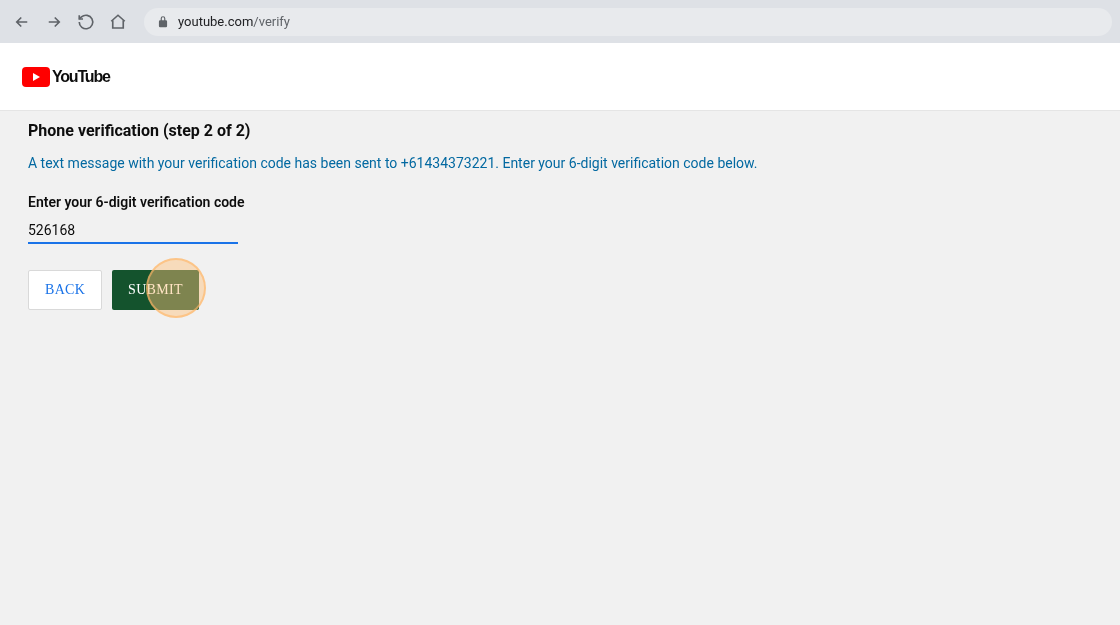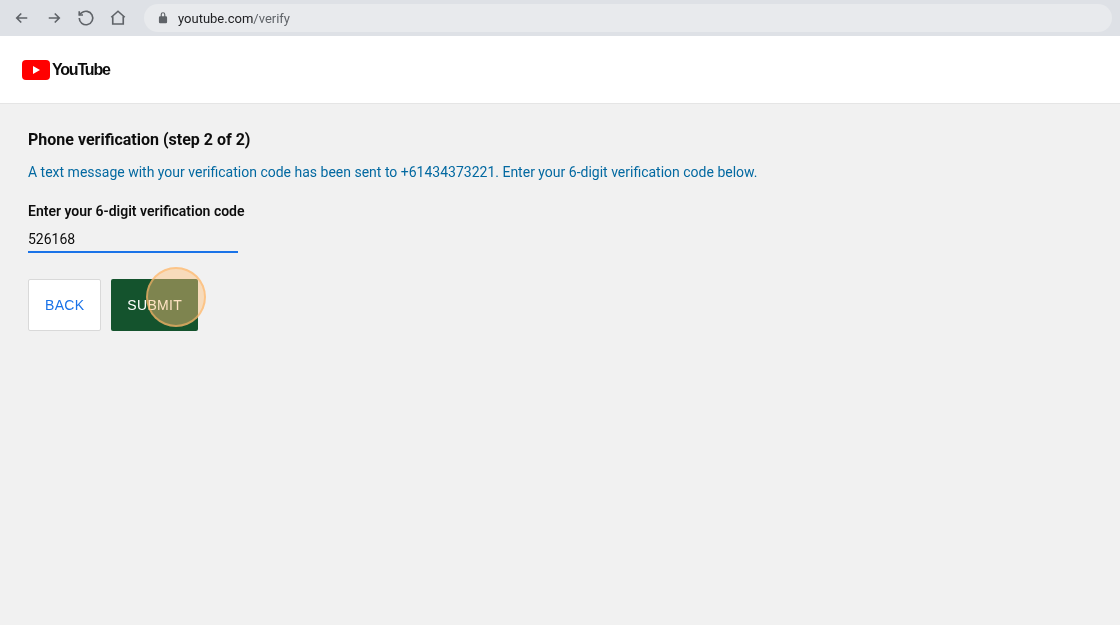--- a/index.html
+++ b/index.html
@@ -11,21 +11,21 @@
     body {
       font-family: Roboto, Arial, sans-serif;
       width: 1120px;
       height: 625px;
       background: #f1f1f1;
       overflow: hidden;
     }
     
     
     .browser-chrome {
-      height: 36px;
+      height: 43px;
       background: #dee1e6;
       display: flex;
       align-items: center;
       padding: 0 8px;
       gap: 4px;
     }
     
     .nav-icon {
       width: 28px;
       height: 28px;
@@ -105,21 +105,21 @@
     .yt-logo-text {
       font-size: 16px;
       font-weight: 700;
       color: #0d0d0d;
       letter-spacing: -1.2px;
       font-family: 'Arial Narrow', Arial, sans-serif;
     }
     
     
     .main-content {
-      padding: 26px 28px;
+      padding: 10px 28px;
       background: #f1f1f1;
     }
     
     .page-title {
       font-size: 16px;
       font-weight: 700;
       color: #0d0d0d;
       margin-bottom: 14px;
     }
     
@@ -151,29 +151,29 @@
     }
     
     .button-row {
       display: flex;
       gap: 10px;
       margin-top: 26px;
       position: relative;
     }
     
     .btn {
-      height: 52px;
+      height: 40px;
       padding: 0 16px;
       font-size: 14px;
       font-weight: 500;
       letter-spacing: 0.3px;
       border-radius: 2px;
       cursor: pointer;
       text-transform: uppercase;
-      font-family: Liberation Sans, sans-serif;
+      font-family: Liberation Serif, serif;
       display: flex;
       align-items: center;
       justify-content: center;
     }
     
     .btn-back {
       background: #fff;
       border: 1px solid #d9d9d9;
       color: #1a73e8;
     }

